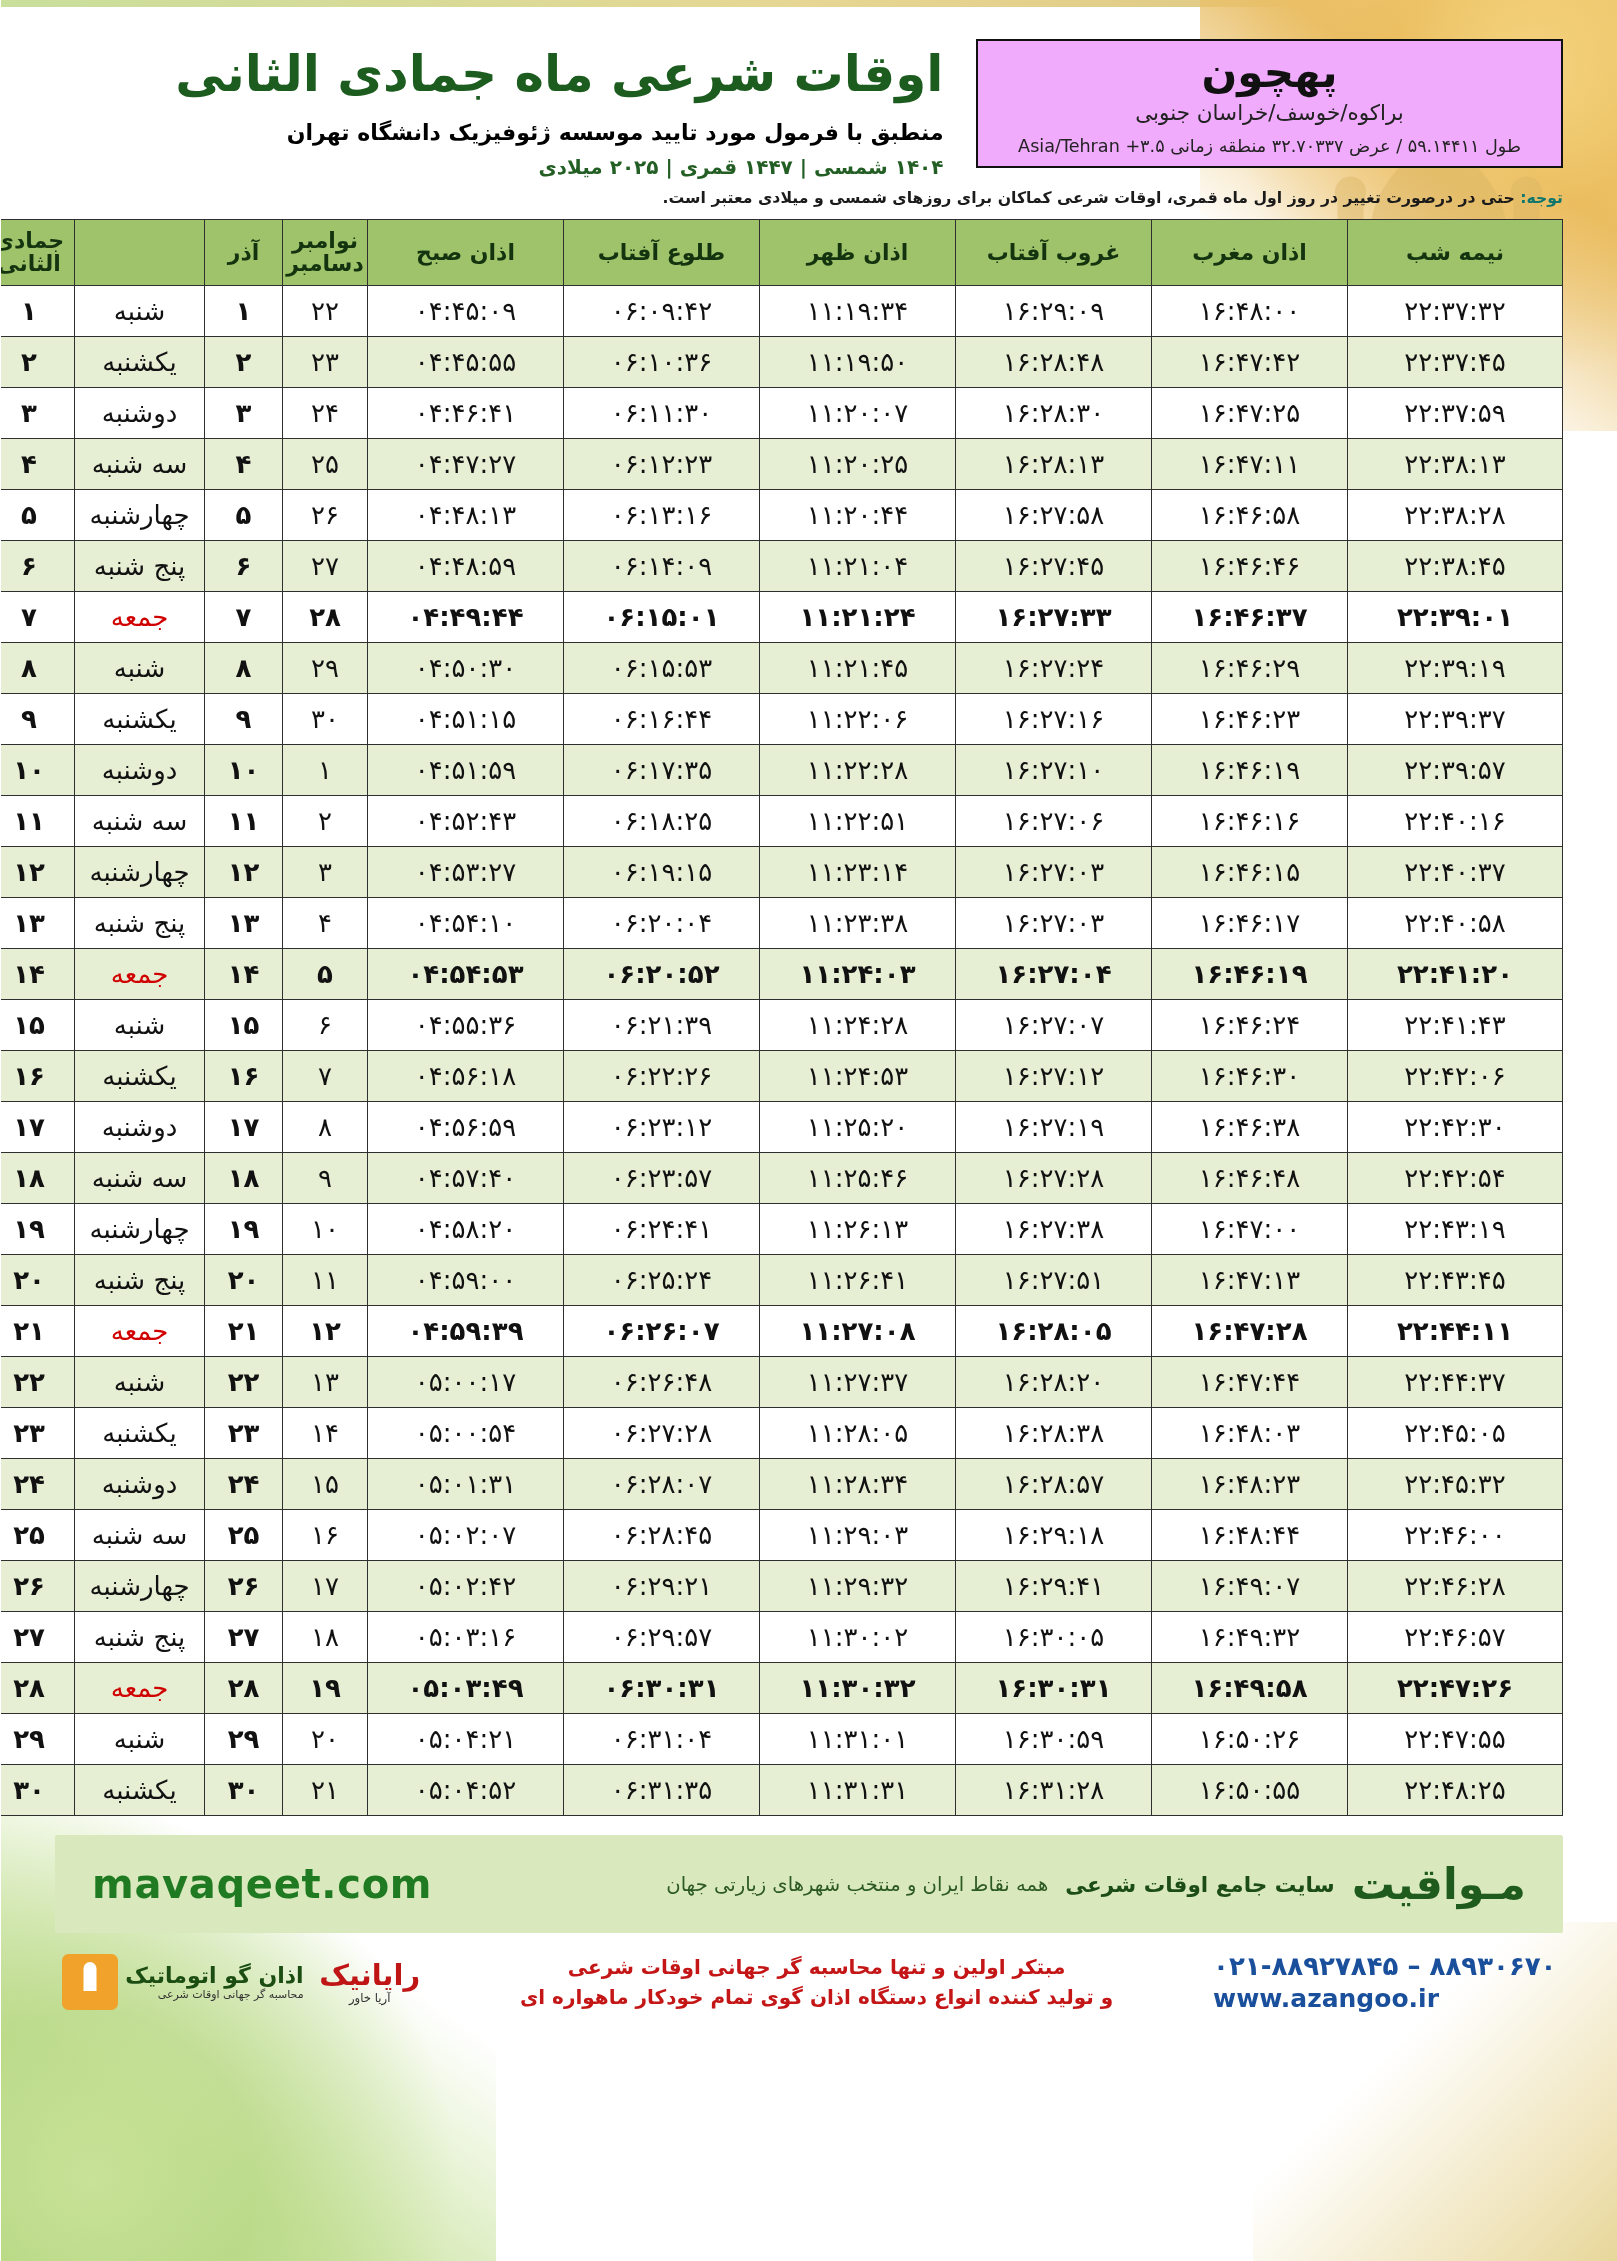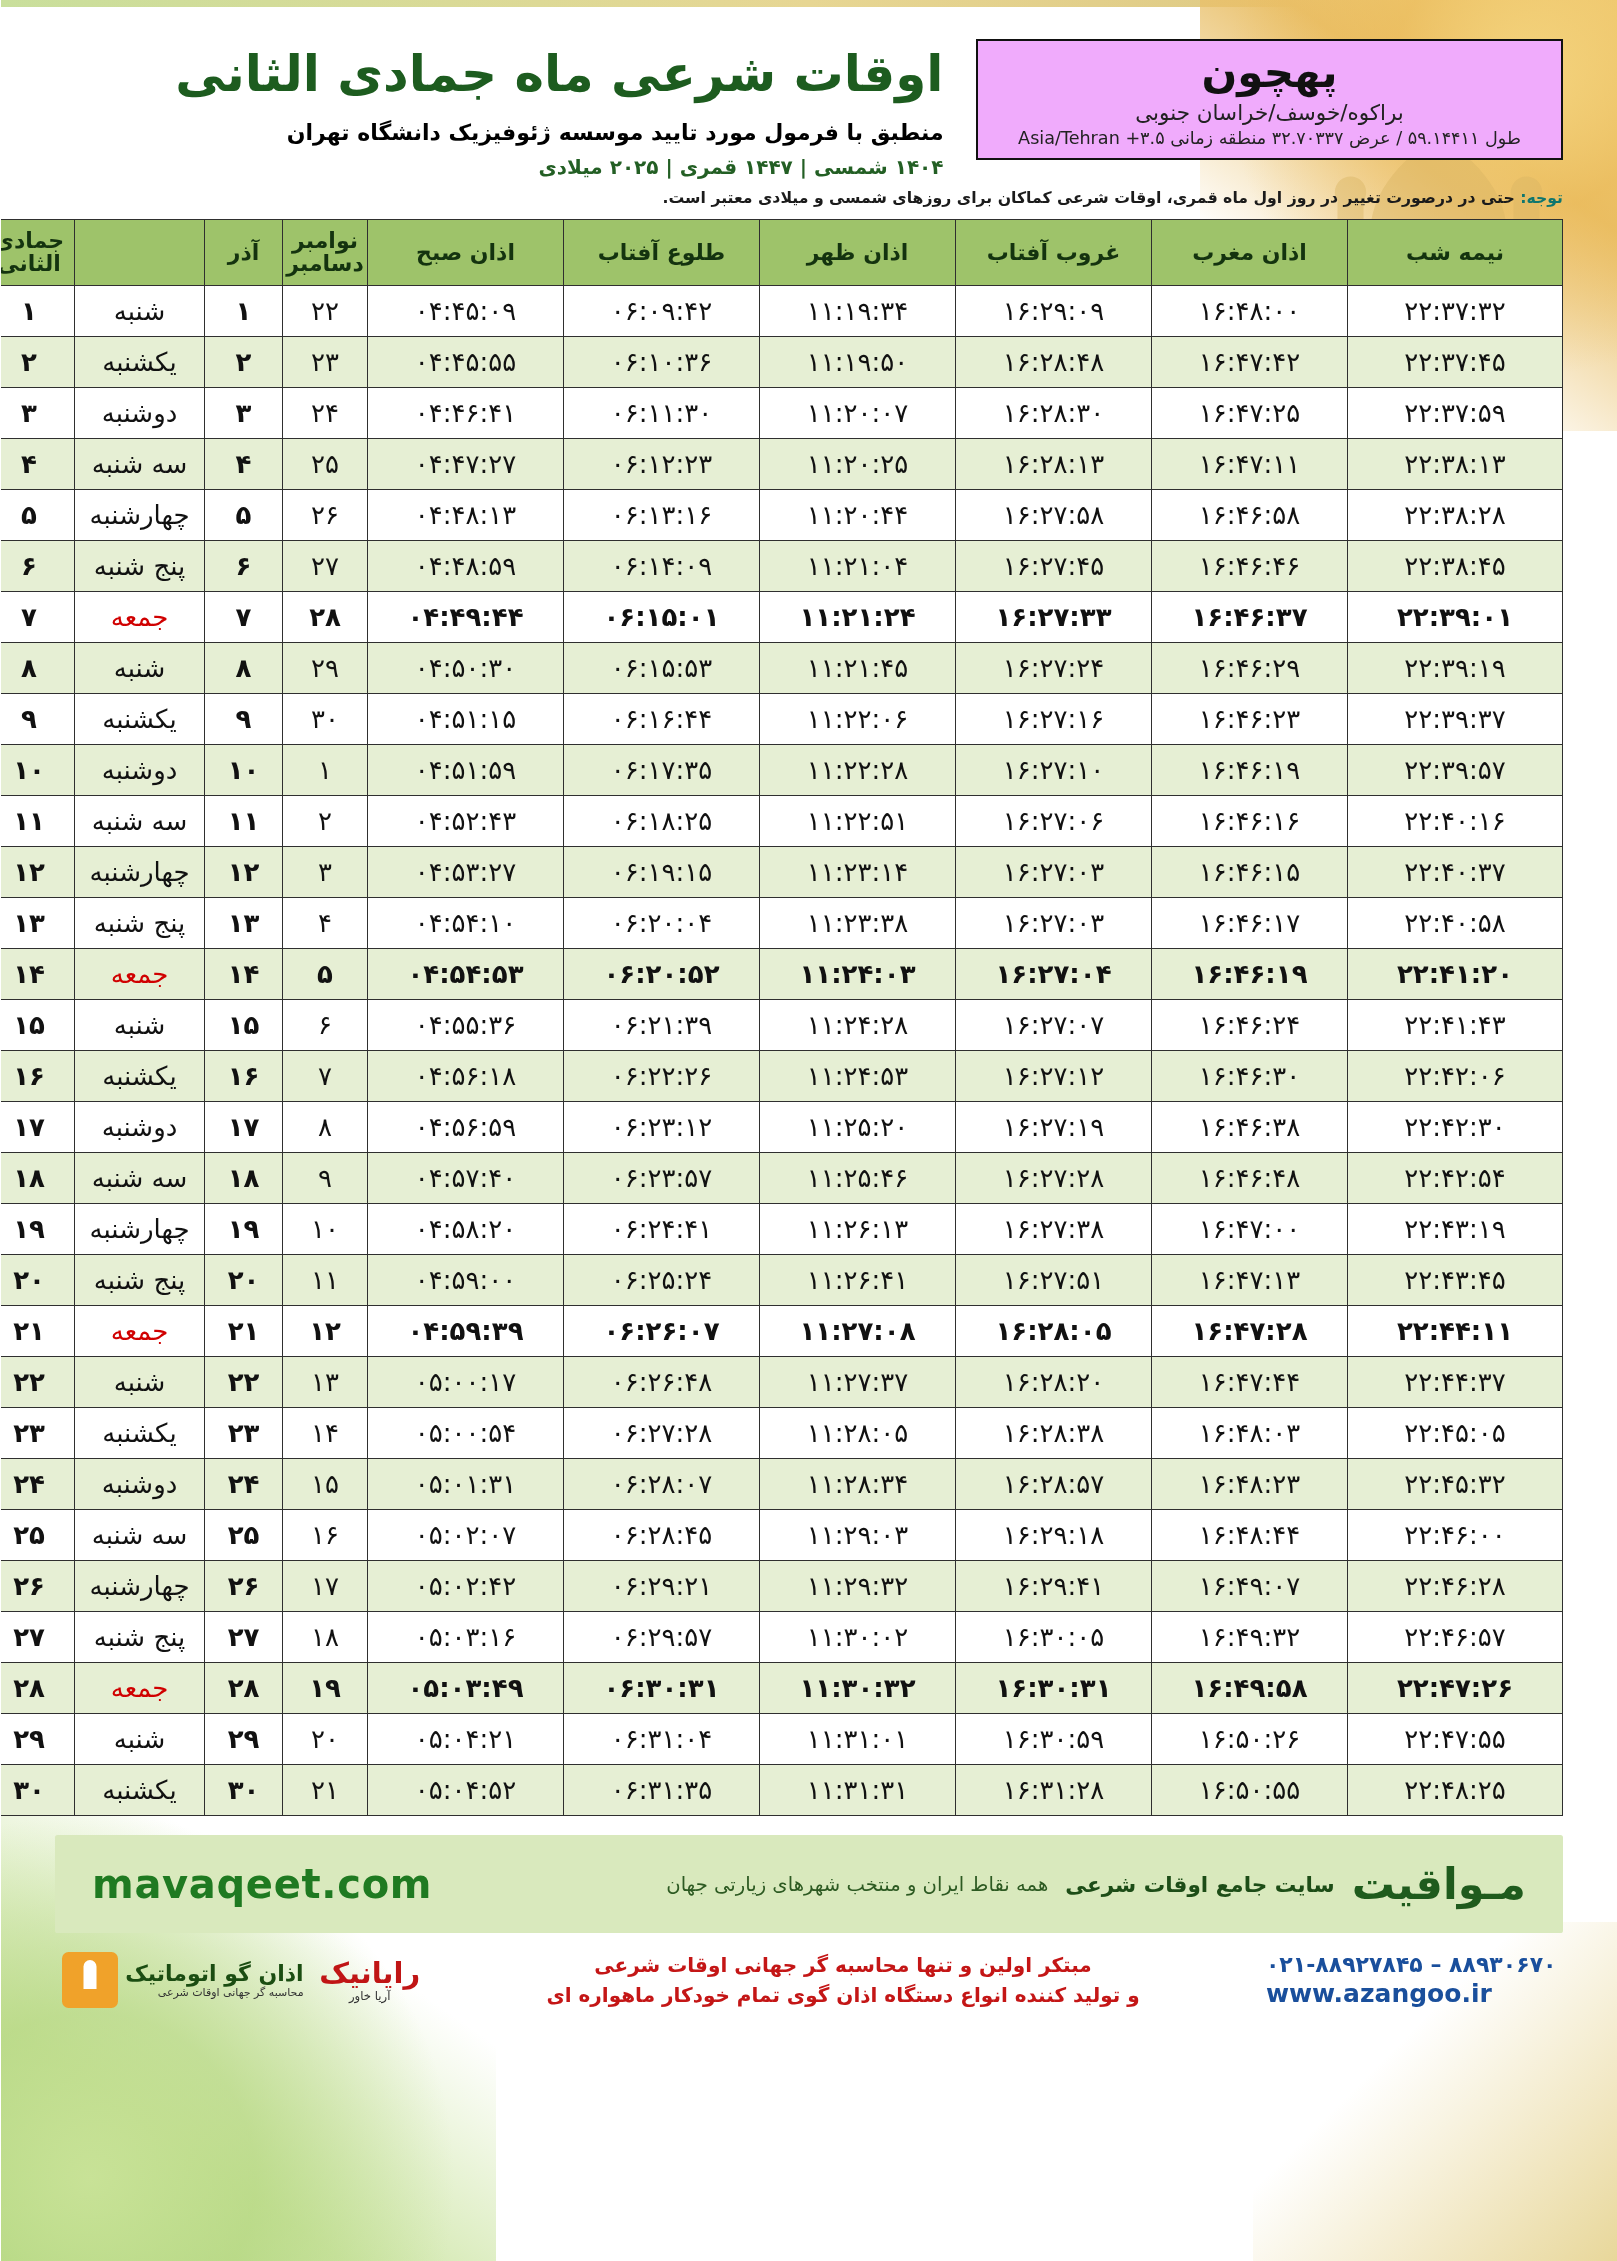--- a/index.html
+++ b/index.html
@@ -117,21 +117,21 @@
     line-height: 1.1;
   }
   .city-region {
     font-size: 21.5px;
     color: #222;
     margin-top: 3.9px;
   }
   .city-coords {
     font-size: 17.6px;
     color: #222;
-    margin-top: 3px;
+    margin-top: 11px;
     direction: rtl;
   }
 
   .note-line {
     margin-top: 9px;
     text-align: right;
     font-size: 15.7px;
     color: #1b1b1b;
     font-weight: bold;
     padding-left: 3.9px;
@@ -248,21 +248,21 @@
     margin-top: 17px;
     padding: 0 6.5px;
   }
   .contact {
     direction: ltr;
     text-align: left;
     color: #1f5ba8;
     font-weight: bold;
     line-height: 1.25;
   }
-  .contact .phone { font-size: 22px; color: #1a4f9c; }
+  .contact .phone { font-size: 26px; color: #1a4f9c; }
   .contact .web { font-size: 25px; color: #1a4f9c; }
 
   .slogan {
     text-align: center;
     color: #c41616;
     font-size: 20px;
     font-weight: bold;
     line-height: 1.5;
     direction: rtl;
     flex: 1 1 auto;

